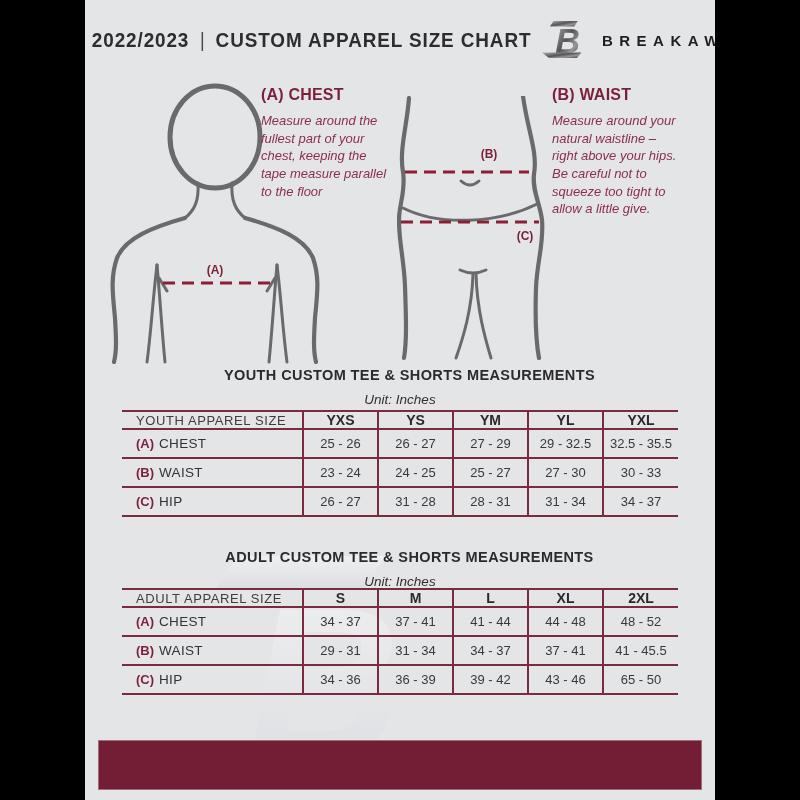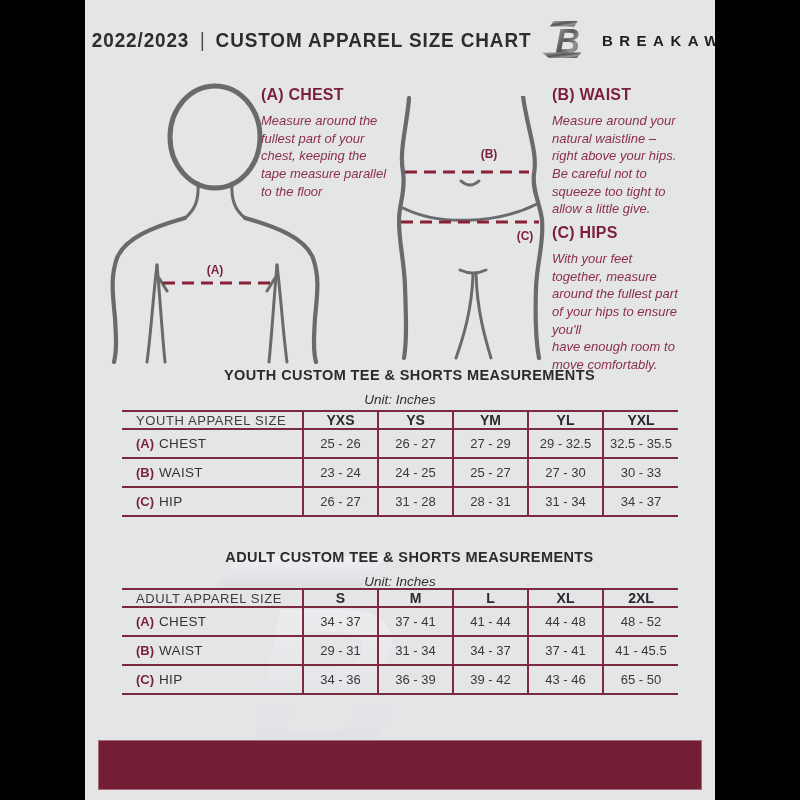--- a/index.html
+++ b/index.html
@@ -141,30 +141,20 @@
     <div class="guide-block" style="left:467px;top:86px;width:160px">
       <div class="guide-h">(B) WAIST</div>
       <div class="guide-p">Measure around your
 natural waistline –
 right above your hips.
 Be careful not to
 squeeze too tight to
 allow a little give.</div>
     </div>
 
-    <div class="guide-block" style="left:467px;top:224px;width:166px">
-      <div class="guide-h">(C) HIPS</div>
-      <div class="guide-p">With your feet
-together, measure
-around the fullest part
-of your hips to ensure
-you'll
-have enough room to
-move comfortably.</div>
-    </div>
 
     <div class="section-head" style="top:367px">
       <div class="section-title">YOUTH CUSTOM TEE &amp; SHORTS MEASUREMENTS</div>
       <div class="section-unit">Unit: Inches</div>
     </div>
 
     <table class="size-table" style="top:410px">
       <colgroup>
           <col style="width:181px">
           <col style="width:75px">

